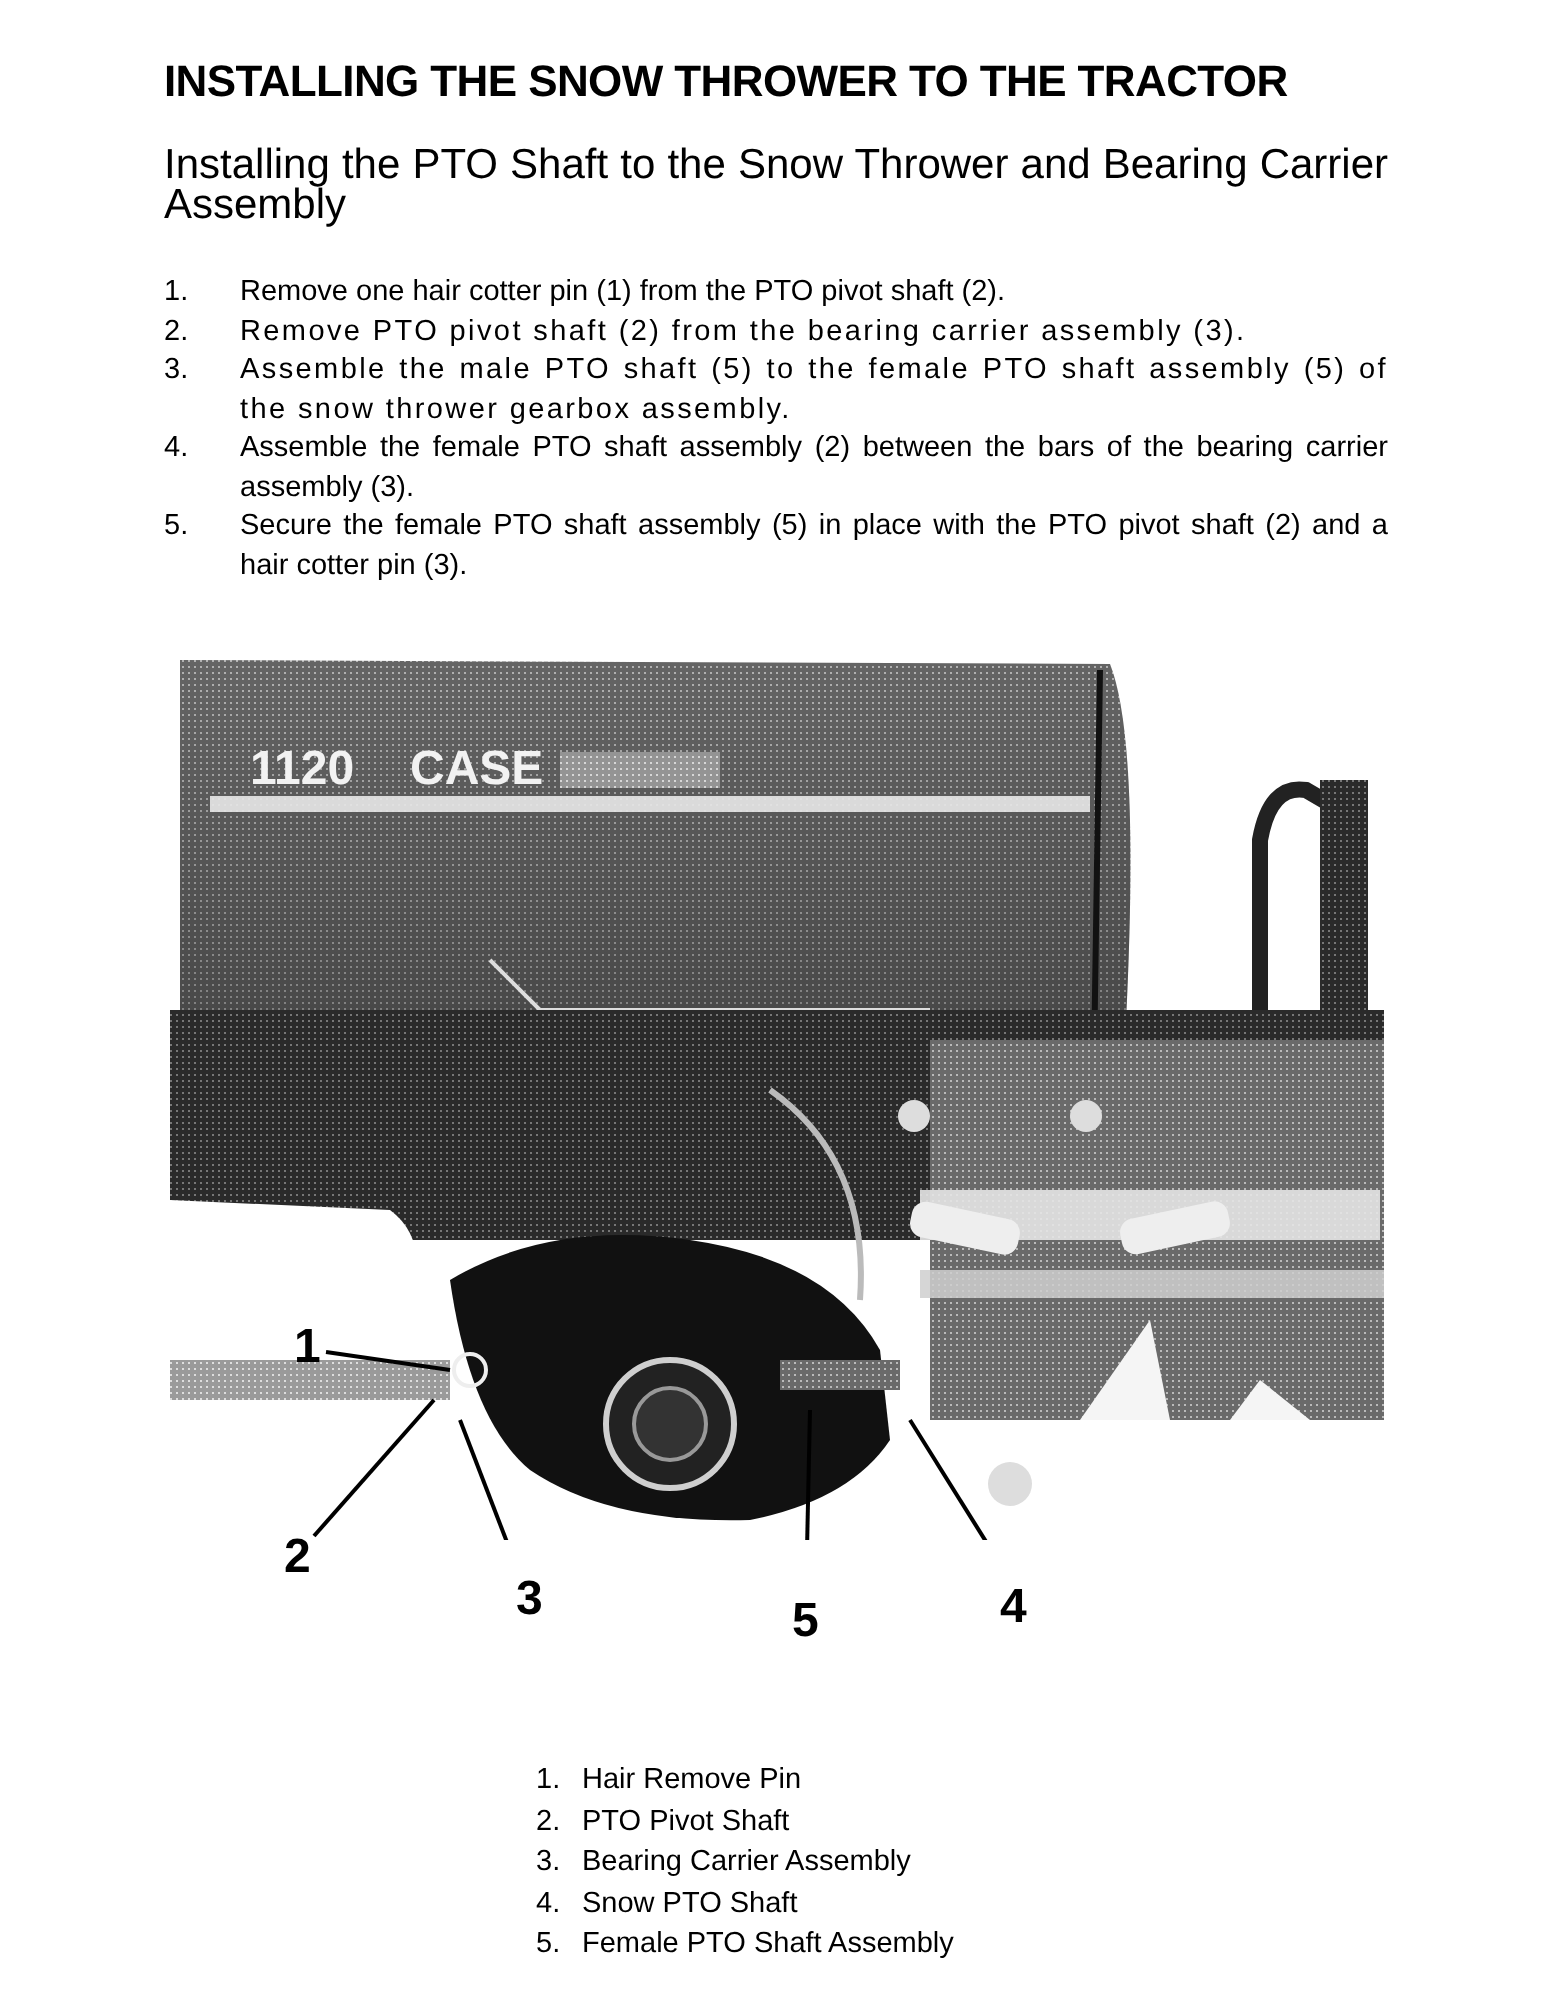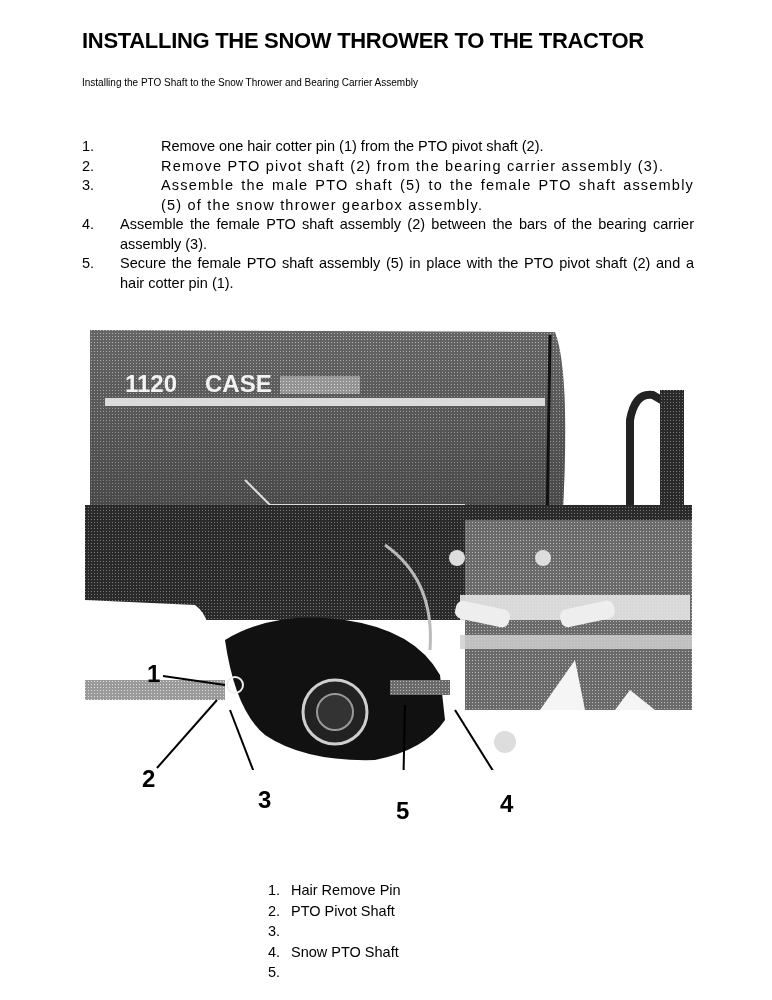--- a/index.html
+++ b/index.html
@@ -1,27 +1,27 @@
 <!DOCTYPE html>
 <html><head>
 <meta charset="utf-8">
 <style>
   html, body { margin: 0; padding: 0; background: #ffffff; }
   body { width: 772px; height: 1000px; position: relative; overflow: hidden;
          font-family: "Liberation Sans", "DejaVu Sans", sans-serif; color: #000; }
   .title { position: absolute; left: 82px; top: 28px; font-size: 22px; font-weight: bold;
            letter-spacing: -0.3px; white-space: nowrap; }
-  .subtitle { position: absolute; left: 82px; top: 73px; width: 612px; font-size: 10px;
+  .subtitle { position: absolute; left: 82px; top: 73px; width: 612px; font-size: 21px;
               line-height: 20px; text-align: justify; text-align-last: left; }
   .steps { position: absolute; left: 82px; top: 137px; width: 612px; margin: 0; padding: 0; list-style: none;
            font-size: 14.5px; line-height: 19.5px; }
   .steps li { display: flex; }
   .steps .num { width: 38px; flex: none; }
   .steps .txt { flex: 1; text-align: justify; text-align-last: left; }
-  .steps li.wide .txt { letter-spacing: 1.2px; margin-left: 41px; }
+  .steps li.wide .txt { letter-spacing: 1.2px; }
   .photo { position: absolute; left: 85px; top: 330px; width: 607px; height: 440px; }
   .callout { position: absolute; font-size: 24px; font-weight: bold; }
   .legend { position: absolute; left: 268px; top: 880px; margin: 0; padding: 0; list-style: none;
             font-size: 14.5px; line-height: 20.5px; }
   .legend li { display: flex; }
   .legend .num { width: 23px; flex: none; }
 </style>
 </head>
 <body>
 
@@ -40,21 +40,21 @@
   <li class="wide">
     <span class="num">3.</span>
     <span class="txt">Assemble the male PTO shaft (5) to the female PTO shaft assembly (5) of the snow thrower gearbox assembly.</span>
   </li>
   <li>
     <span class="num">4.</span>
     <span class="txt">Assemble the female PTO shaft assembly (2) between the bars of the bearing carrier assembly (3).</span>
   </li>
   <li>
     <span class="num">5.</span>
-    <span class="txt">Secure the female PTO shaft assembly (5) in place with the PTO pivot shaft (2) and a hair cotter pin (1).</span>
+    <span class="txt">Secure the female PTO shaft assembly (5) in place with the PTO pivot shaft (2) and a hair cotter pin (3).</span>
   </li>
 </ol>
 
 <svg class="photo" viewBox="0 0 607 440" xmlns="http://www.w3.org/2000/svg">
   <defs>
     <pattern id="dots" width="3" height="3" patternUnits="userSpaceOnUse">
       <rect width="3" height="3" fill="#6a6a6a"></rect>
       <rect width="1" height="1" fill="#bbbbbb"></rect>
     </pattern>
     <pattern id="dotsDark" width="3" height="3" patternUnits="userSpaceOnUse">
@@ -124,21 +124,23 @@
   <li>
     <span class="num">1.</span>
     <span>Hair Remove Pin</span>
   </li>
   <li>
     <span class="num">2.</span>
     <span>PTO Pivot Shaft</span>
   </li>
   <li>
     <span class="num">3.</span>
+    <span>Bearing Carrier Assembly</span>
   </li>
   <li>
     <span class="num">4.</span>
     <span>Snow PTO Shaft</span>
   </li>
   <li>
     <span class="num">5.</span>
+    <span>Female PTO Shaft Assembly</span>
   </li>
 </ol>
 
 </body></html>

